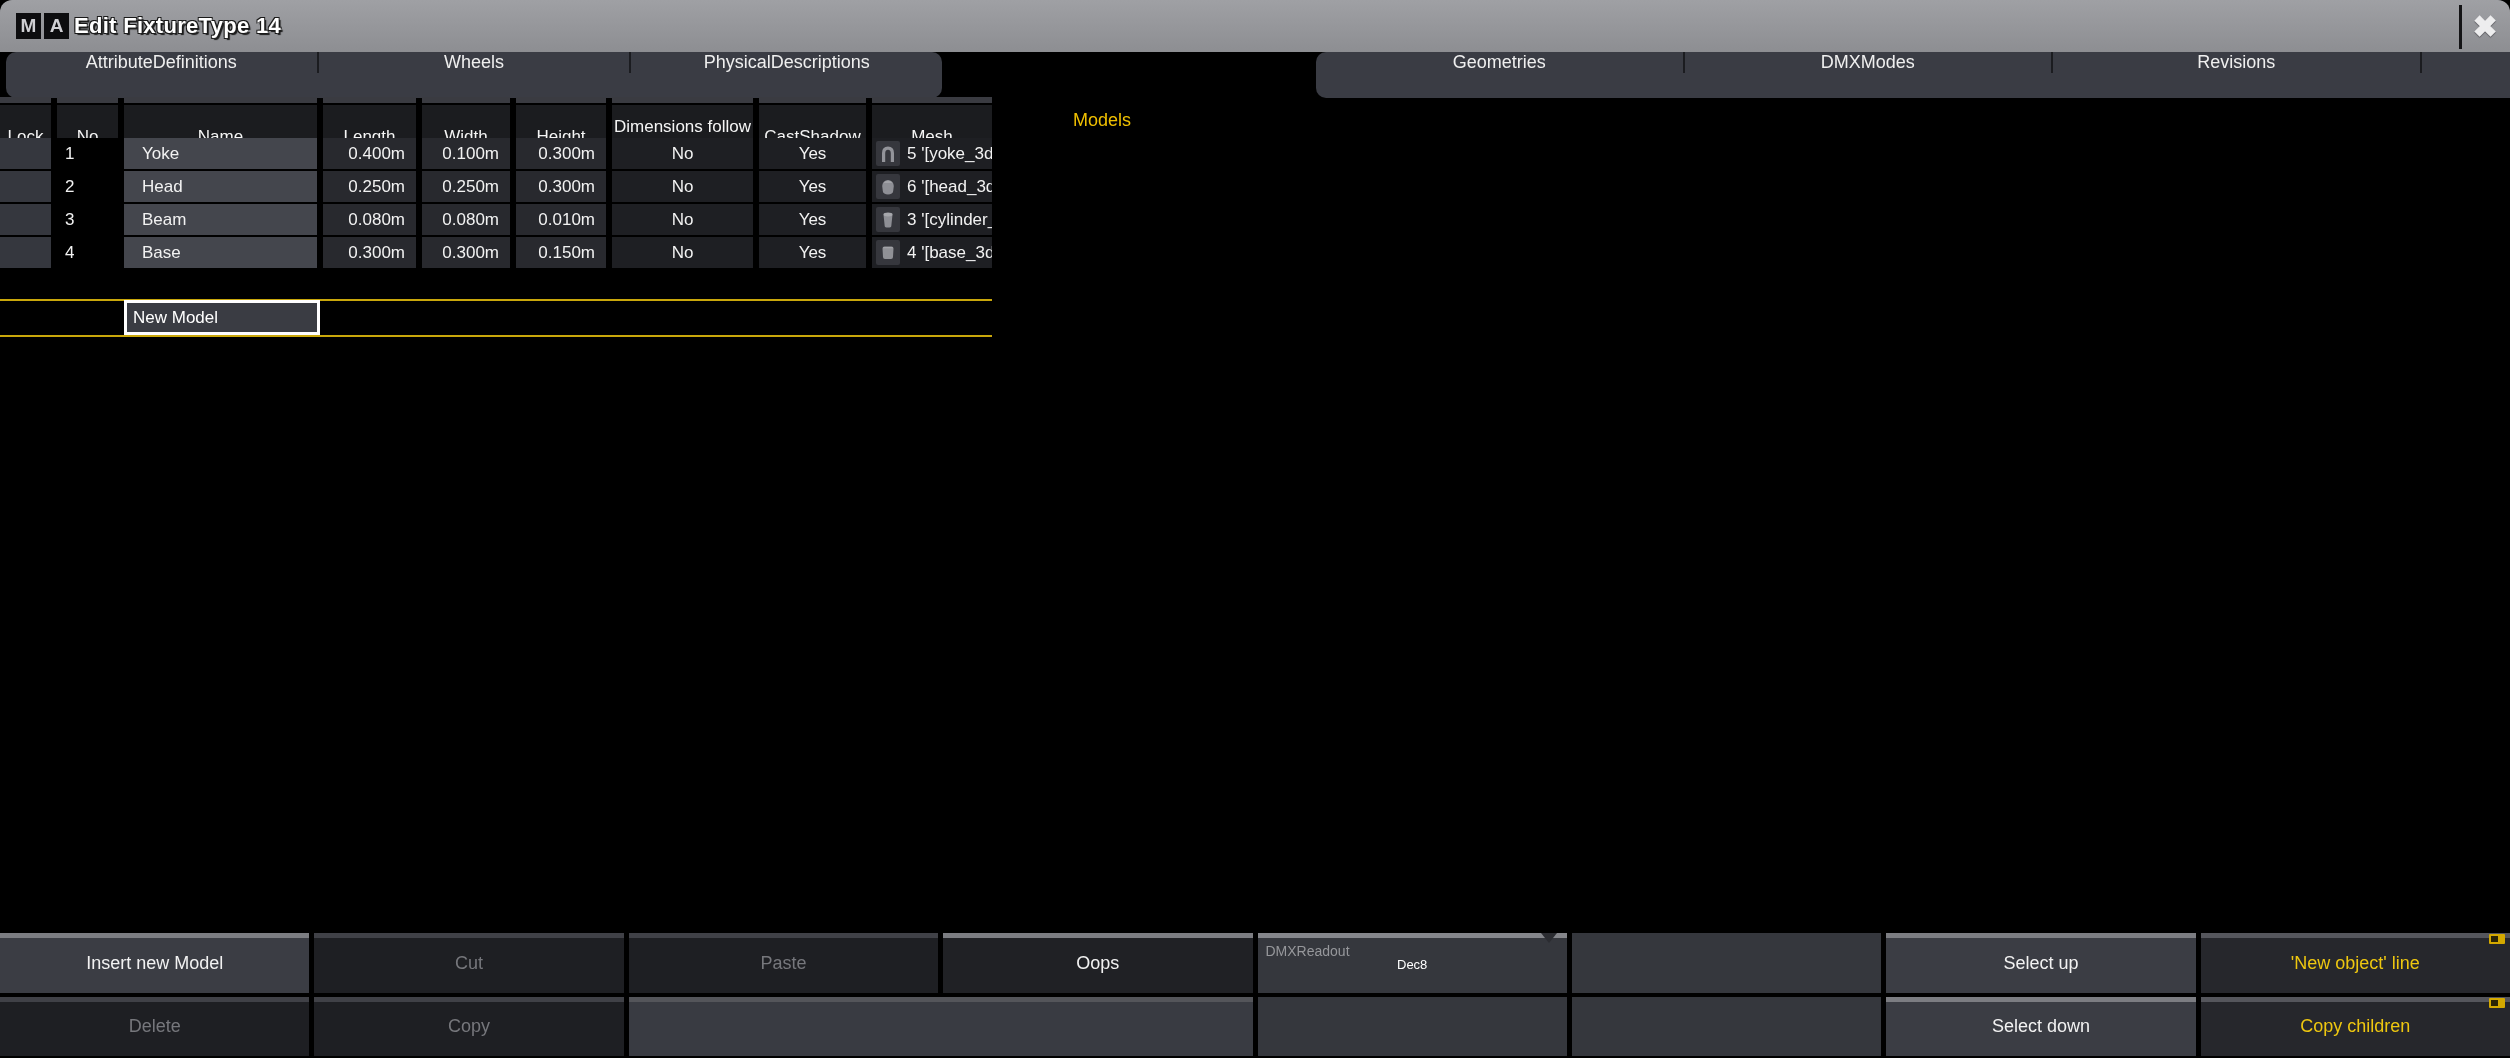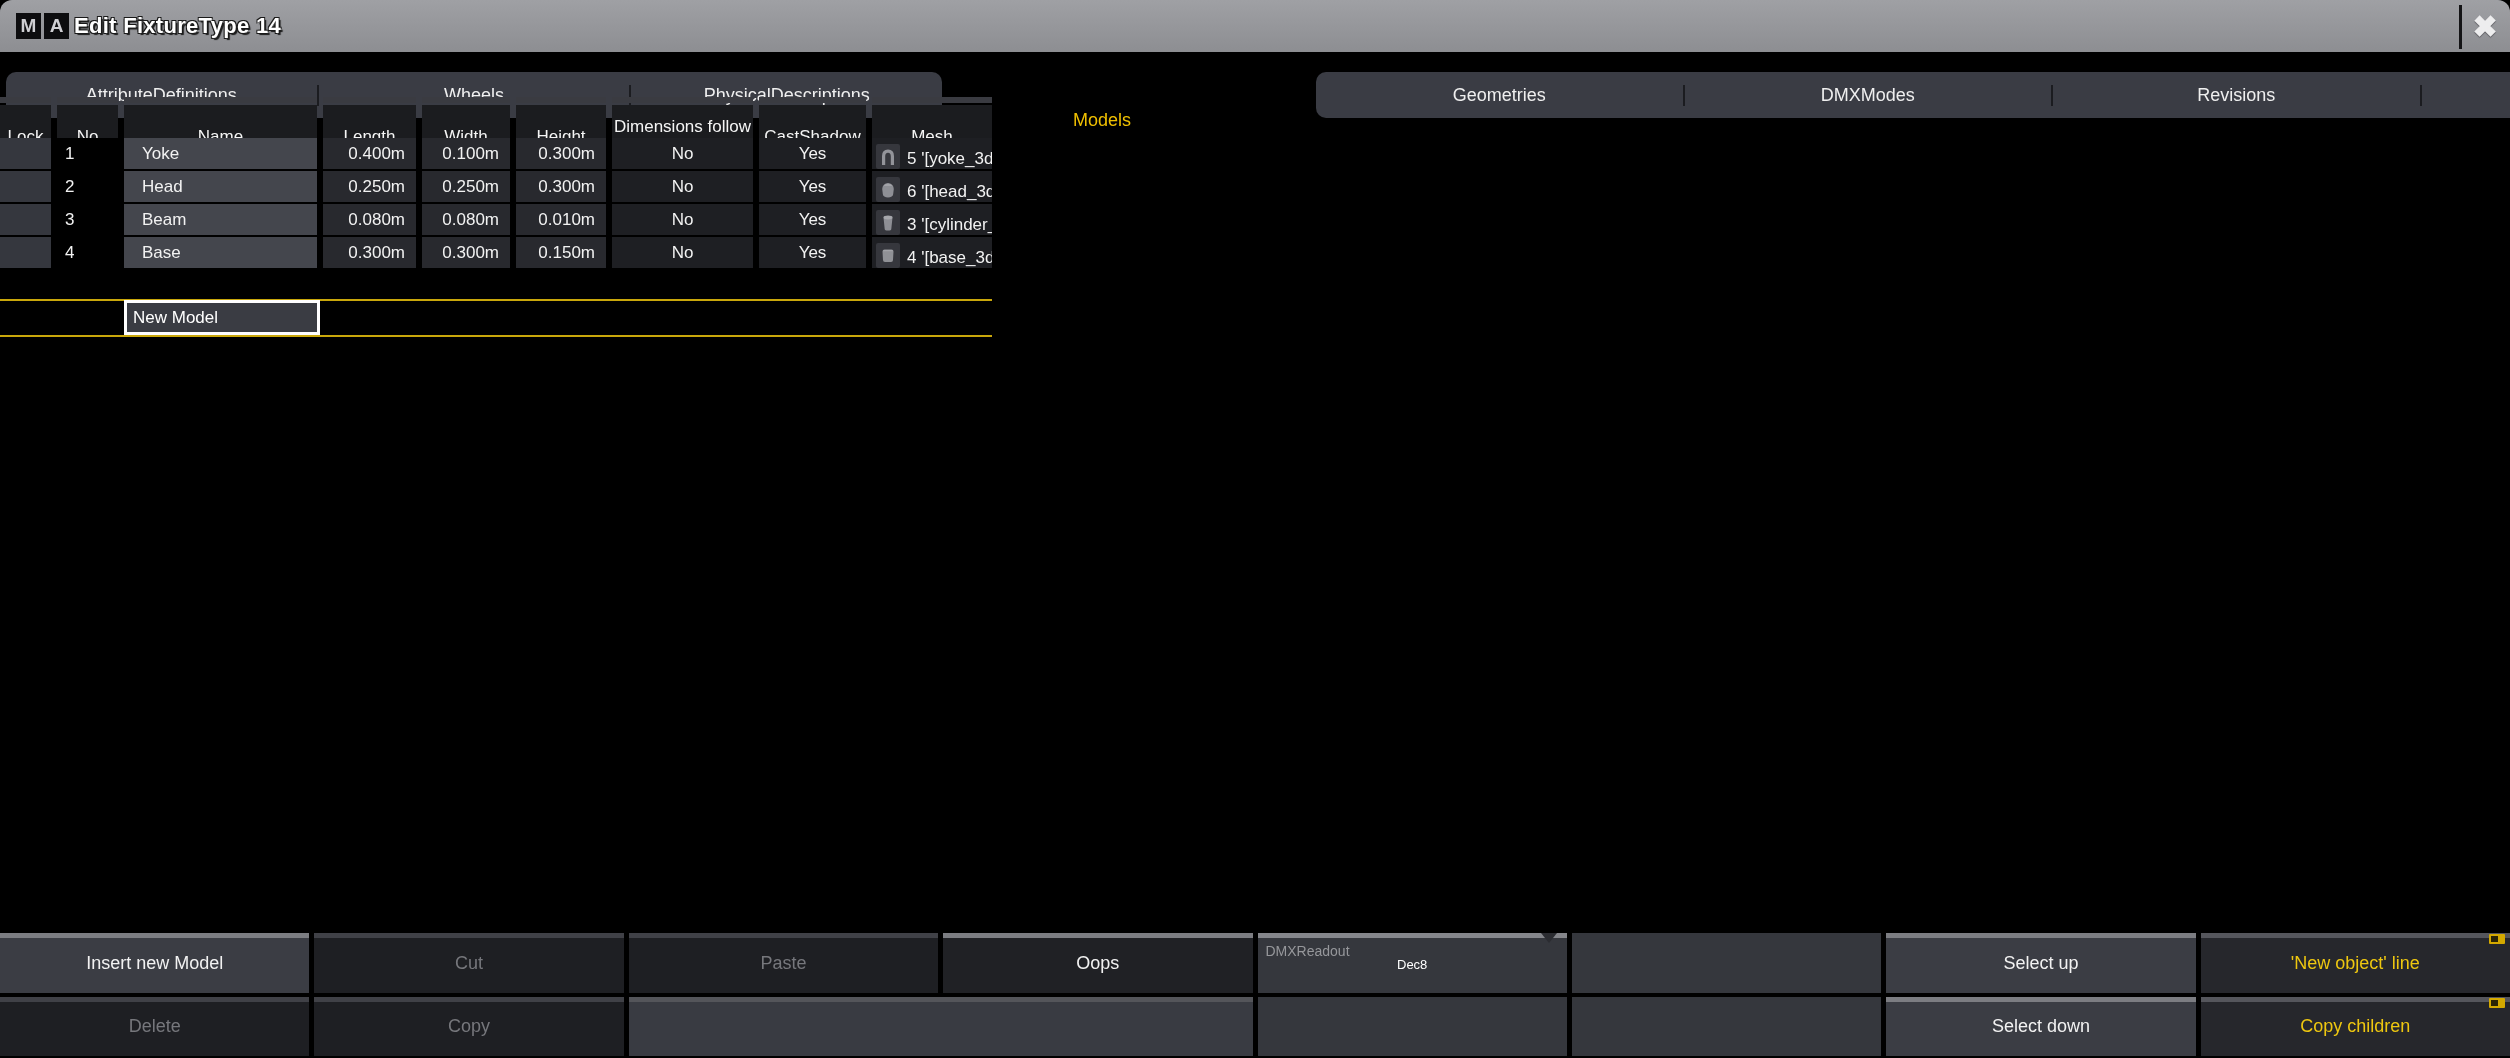--- a/index.html
+++ b/index.html
@@ -29,21 +29,21 @@
   .close-btn{
     position:absolute;right:3px;top:3px;width:44px;height:46px;
     display:flex;align-items:center;justify-content:center;
     font-size:30px;font-weight:bold;color:#ededee;cursor:pointer;
     text-shadow:0 1px 1px #55555a;
   }
   
   .tabbar{position:absolute;left:0;top:52px;width:2510px;height:48px;background:#000;}
   .tab-group{
     position:absolute;top:0;height:46px;background:#3a3c44;border-radius:10px;
-    display:flex;align-items:center;margin-top:20px;
+    display:flex;align-items:flex-start;
   }
   .tab-group.left{left:6px;width:936px;}
   .tab-group.right{left:1316px;width:1472px;}
   .tab{
     flex:1;display:flex;align-items:center;justify-content:center;
     font-size:18px;color:#efefef;cursor:pointer;
   }
   .tab + .tab{border-left:2px solid #1b1c20;}
   .tab-active{
     position:absolute;left:942px;top:0;width:320px;height:48px;background:#000;
@@ -68,21 +68,21 @@
     height:63px;background:#1b1c1f;color:#f5f5f5;
     display:flex;align-items:center;justify-content:center;text-align:center;
     line-height:1.15;
   }
   .c-lock{background:#35373e;}
   .c-no{background:#000;display:flex;align-items:center;padding-left:8px;}
   .c-name{background:#44464d;display:flex;align-items:center;padding-left:18px;}
   .c-num{background:#28292e;display:flex;align-items:center;justify-content:flex-end;padding-right:11px;}
   .c-mid{background:#1e1f23;display:flex;align-items:center;justify-content:center;}
   .c-mesh{
-    background:#1e1f23;display:flex;align-items:flex-end;gap:7px;padding-left:4px;
+    background:#1e1f23;display:flex;align-items:center;gap:7px;padding-left:4px;
     overflow:hidden;white-space:nowrap;
   }
   .mesh-tile{
     flex:0 0 24px;width:24px;height:25px;background:#36373d;border-radius:2px;
     display:flex;align-items:center;justify-content:center;
   }
   .mesh-tile svg{display:block;}
   
   .hline{position:absolute;left:0;width:992px;height:2px;background:#c9a70b;}
   .hline.top{top:299px;}

